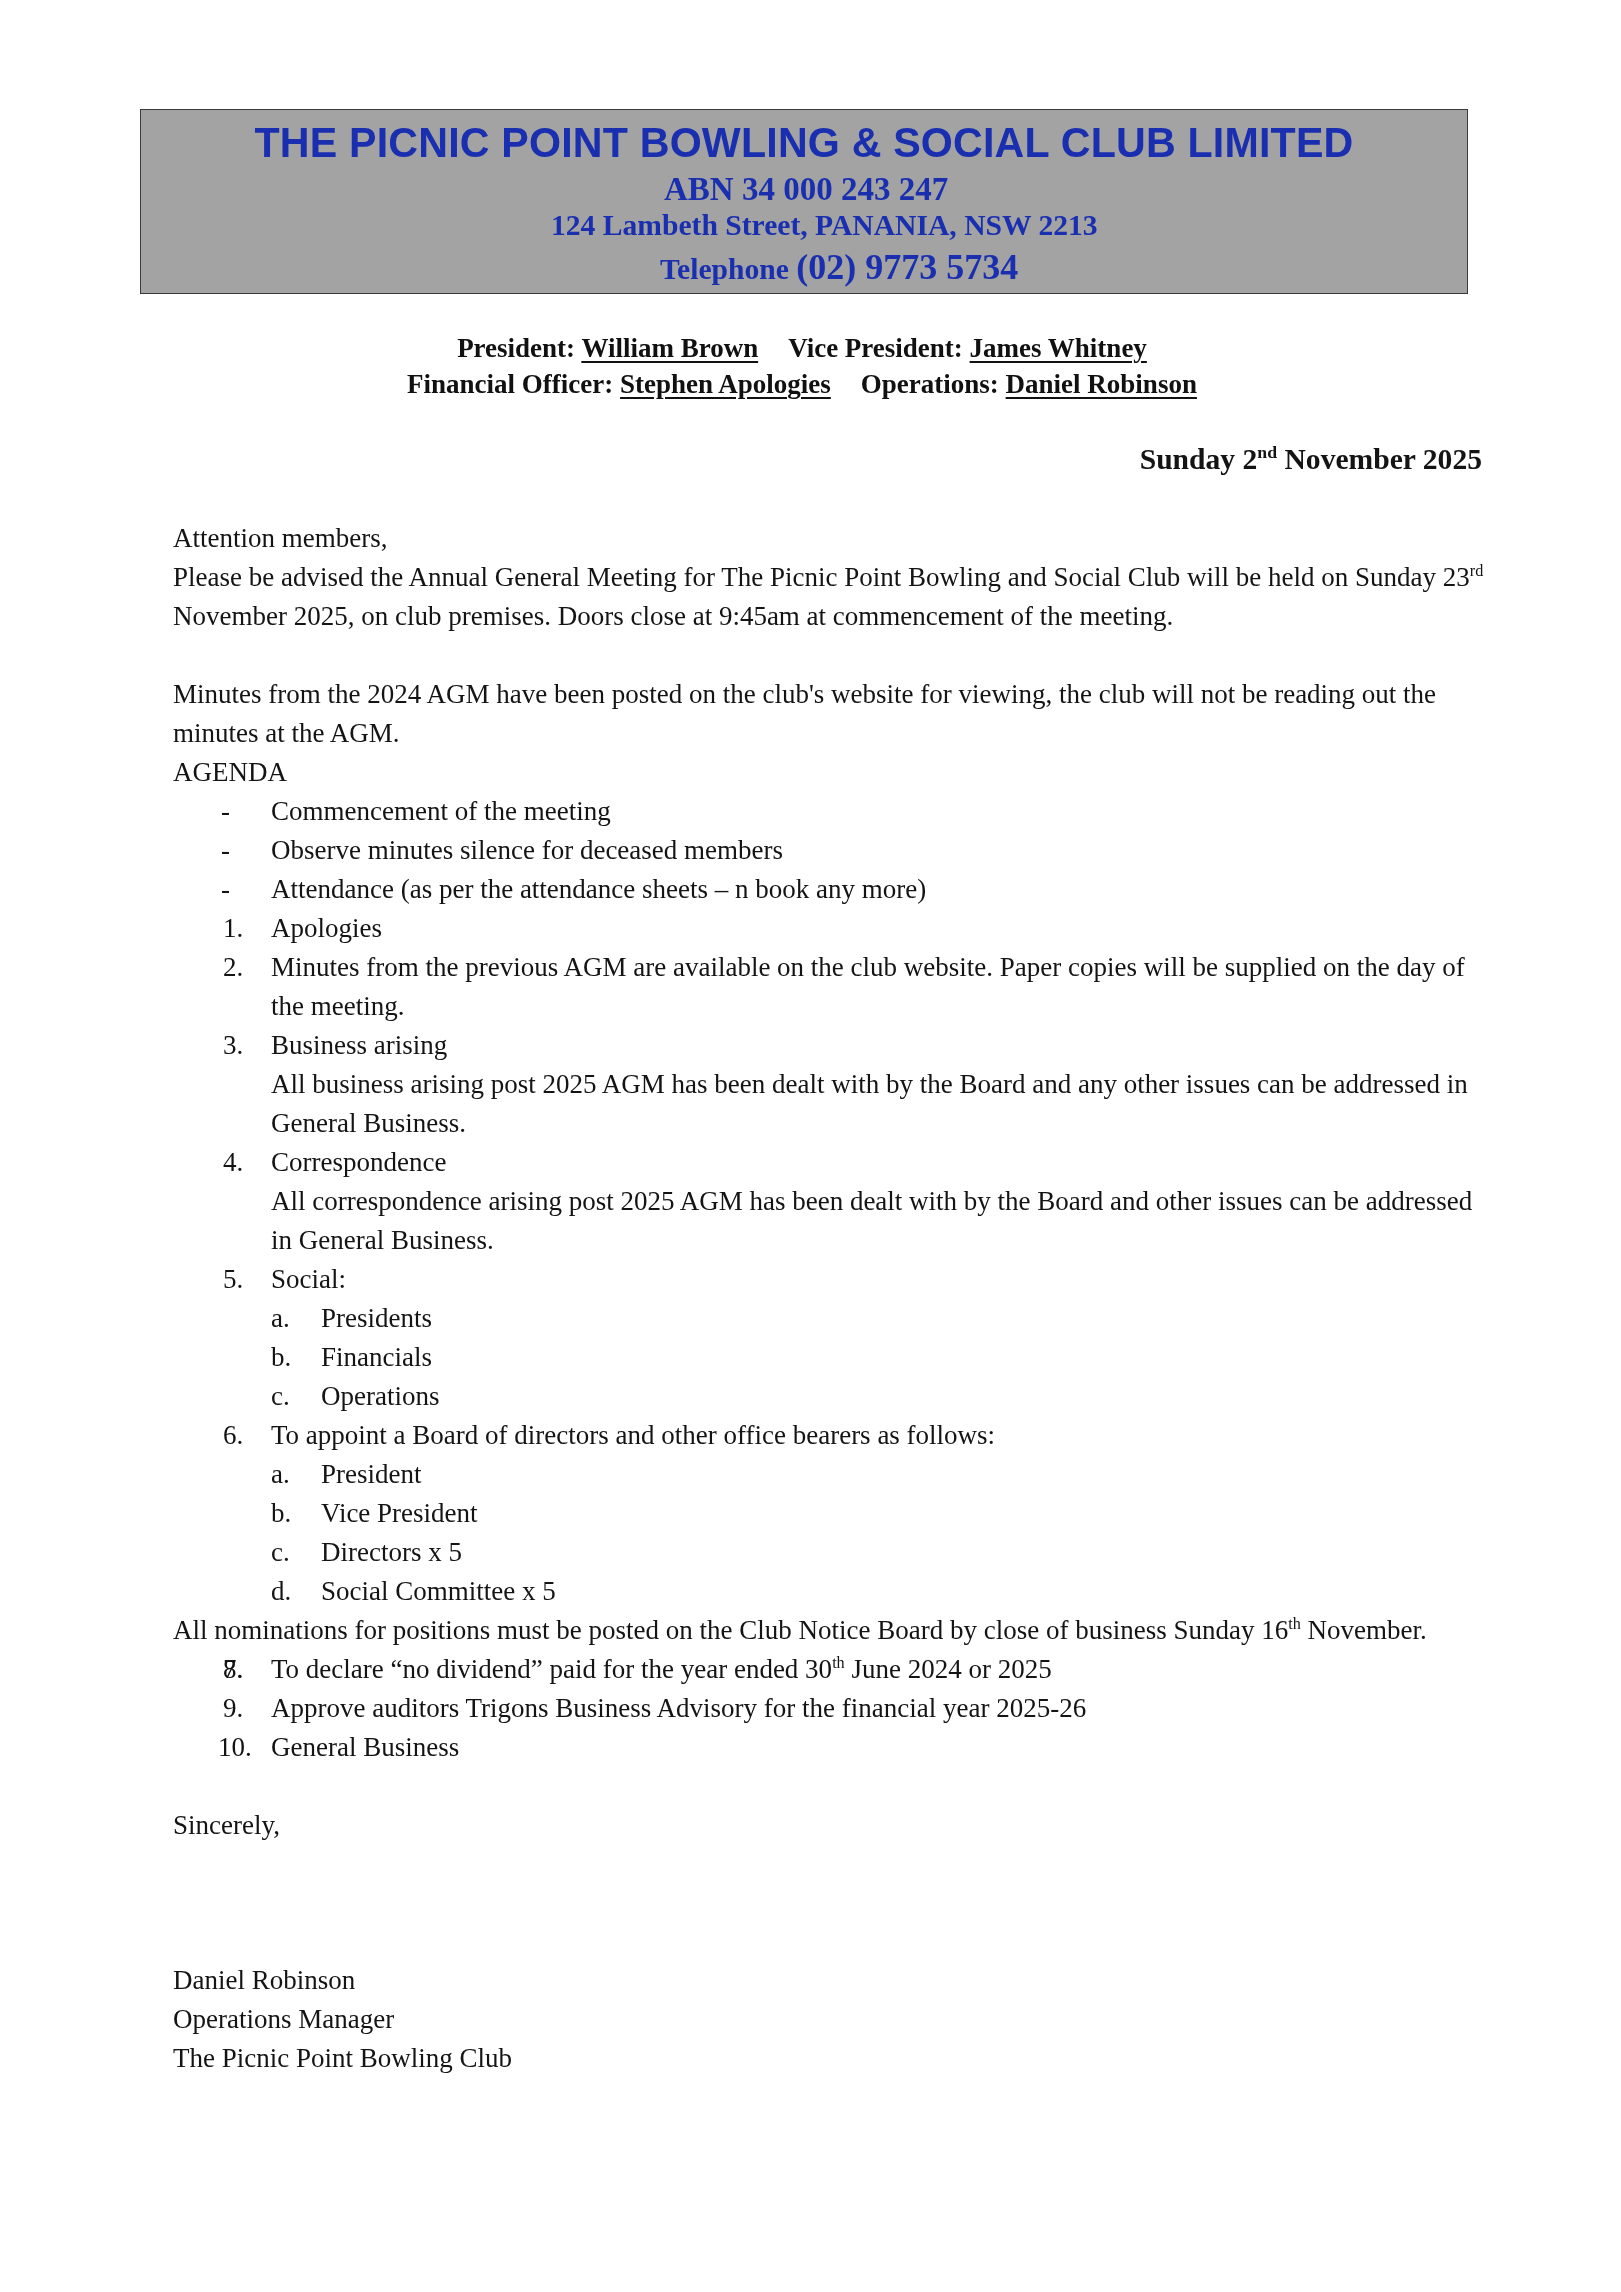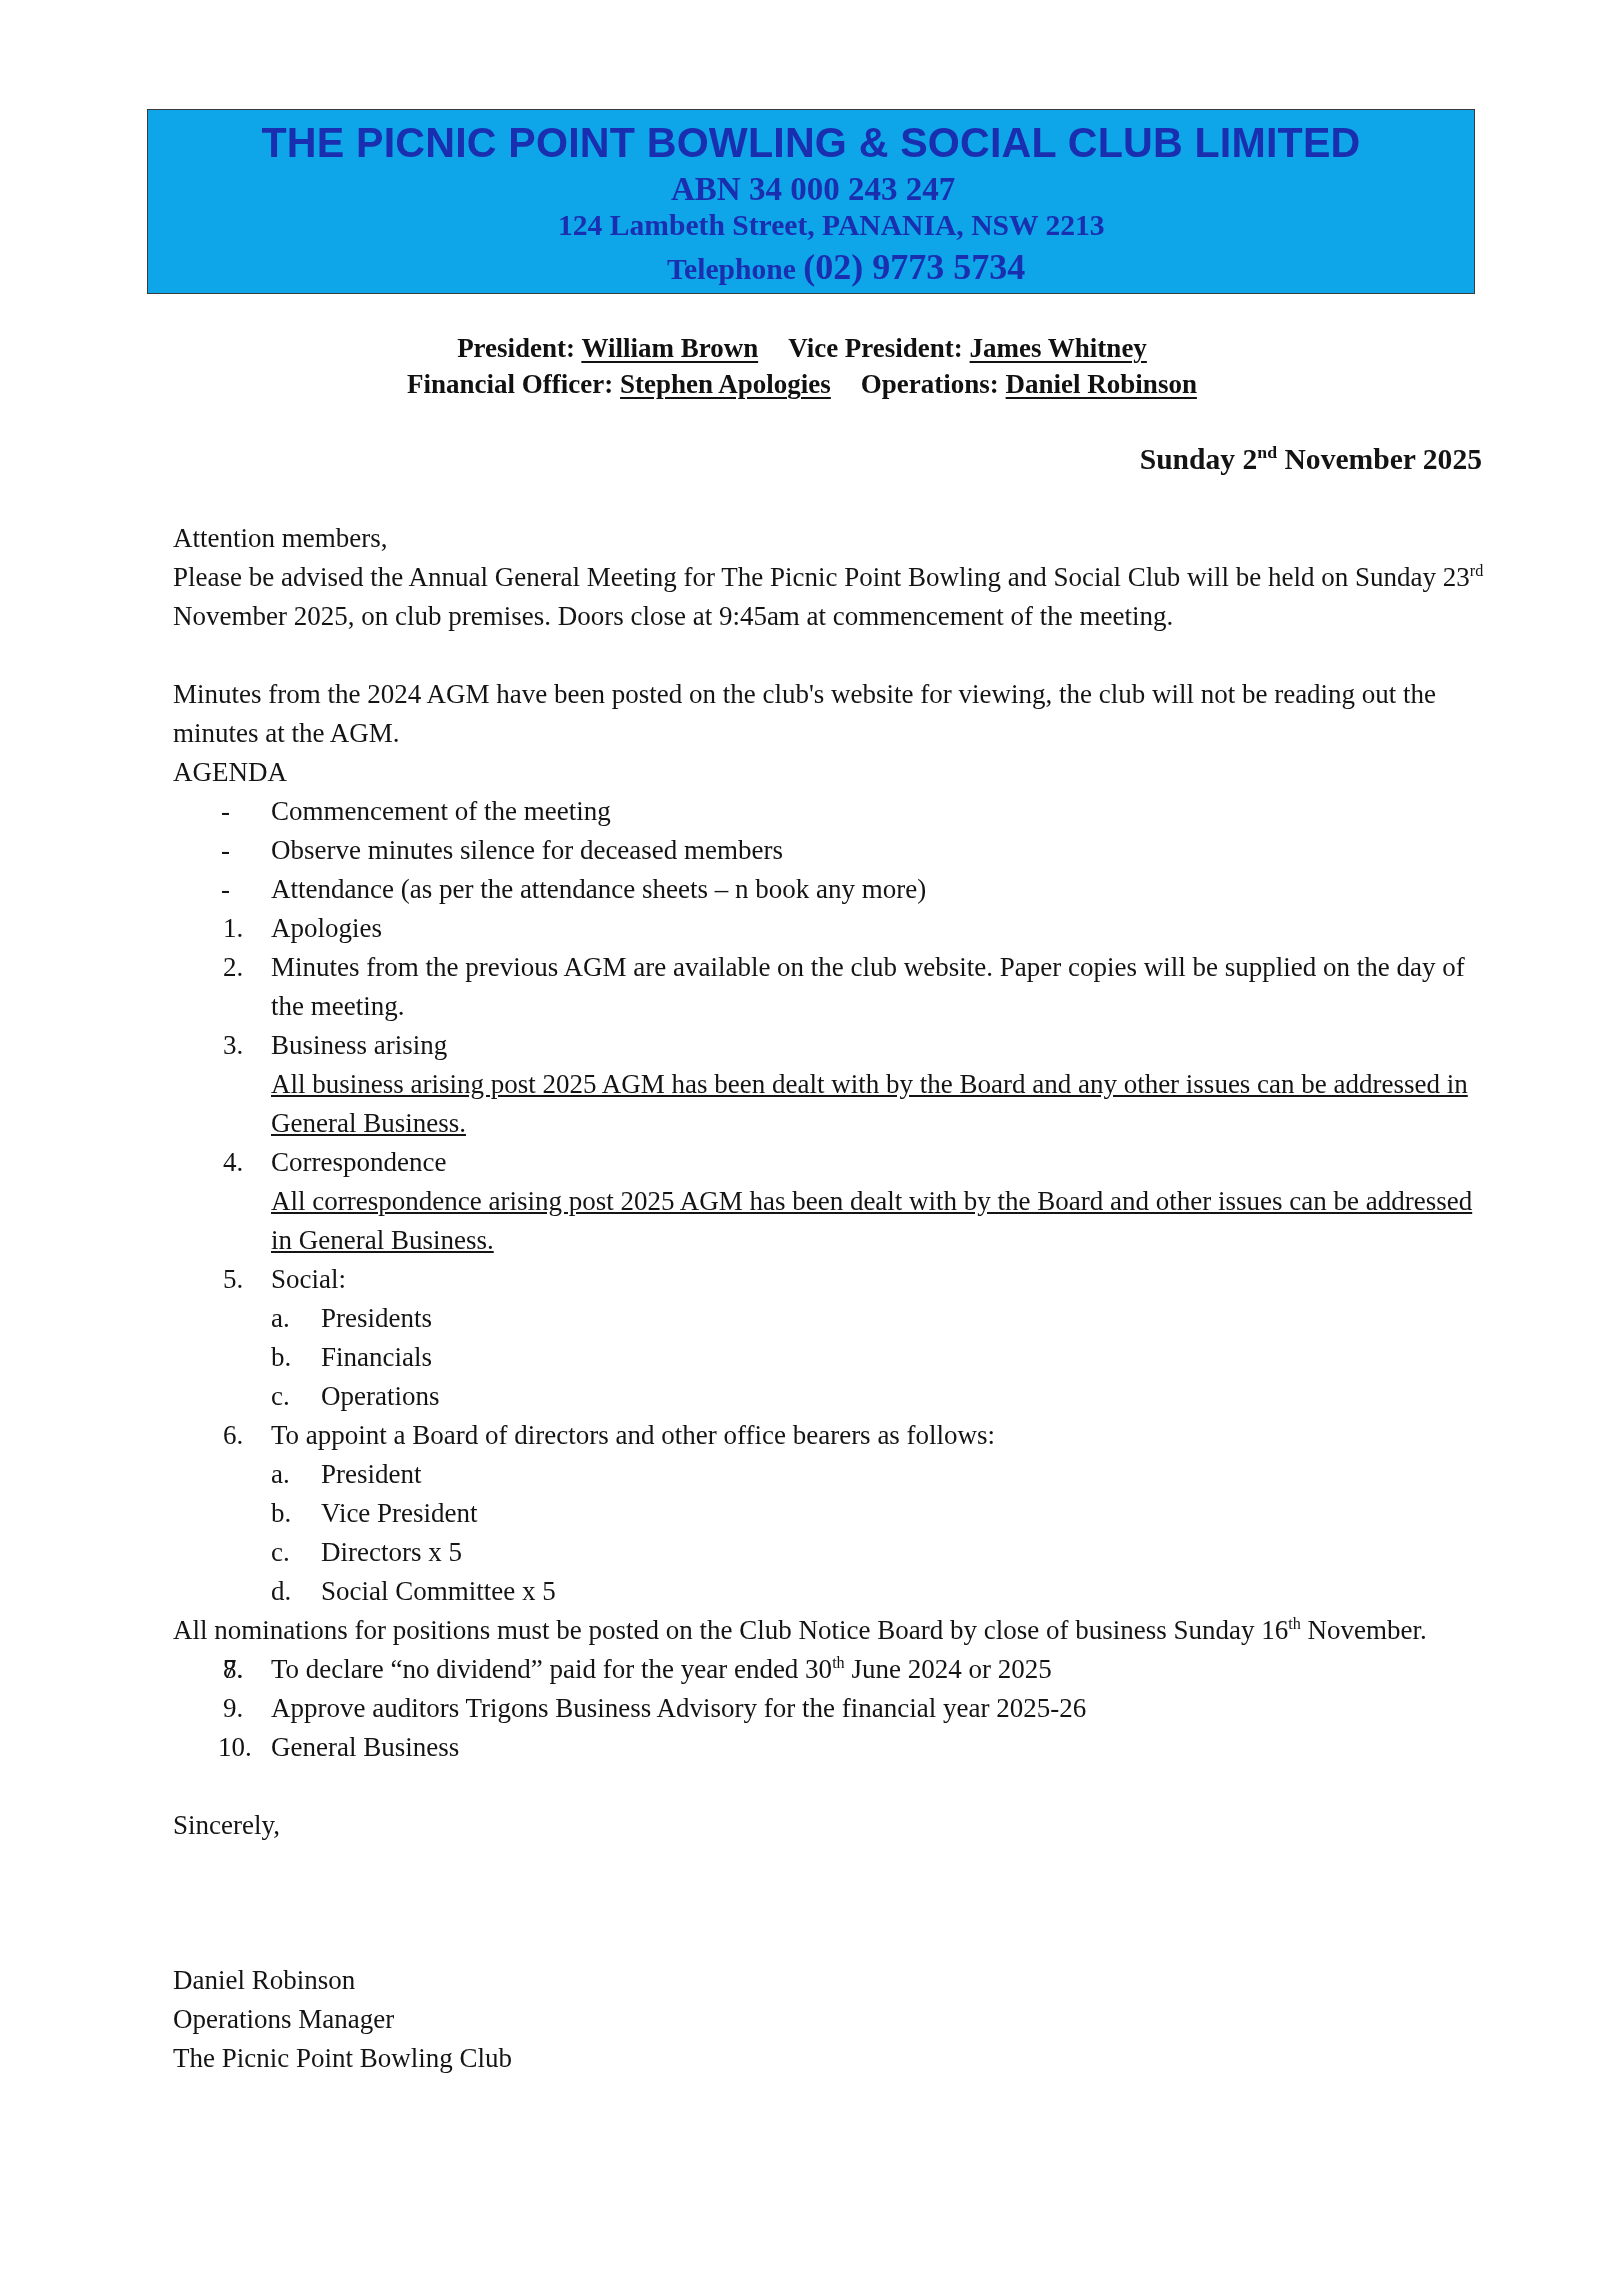--- a/index.html
+++ b/index.html
@@ -1,19 +1,19 @@
 <!DOCTYPE html>
 <html style="font-size:14.3px"><head>
 <meta charset="utf-8">
 <style>
   html, body { margin: 0; padding: 0; background: #ffffff; }
   body { width: 1622px; height: 2293px; position: relative; overflow: hidden;
          font-family: "Liberation Serif", "DejaVu Serif", serif; color: #141414; }
-  .letterhead { position: absolute; left: 147px; top: 109px; width: 1326px; height: 183px;
-                border: 1.8px solid #3a3a3a; box-sizing: content-box; background: #0ea5e9; }
+  .letterhead { position: absolute; left: 140px; top: 109px; width: 1326px; height: 183px;
+                border: 1.8px solid #3a3a3a; box-sizing: content-box; background: #a3a3a3; }
   .lh-title { position: absolute; left: 0; right: 0; top: 9px; text-align: center;
               font-family: "Liberation Sans", "DejaVu Sans", sans-serif; font-weight: bold;
               font-size: 42px; color: #1a2fb0; letter-spacing: 0.2px; transform: scaleX(0.98); }
   .lh-line { position: absolute; font-family: "Liberation Serif", serif; font-weight: bold;
              color: #1a2fb0; white-space: nowrap; }
   .lh-abn { left: 523px; top: 61px; font-size: 33px; }
   .lh-addr { left: 410px; top: 99px; font-size: 29.6px; }
   .lh-tel { left: 519px; top: 136px; font-size: 29.6px; }
   .lh-tel .big { font-size: 36px; }
 
@@ -28,21 +28,21 @@
   .date { position: absolute; right: 140px; top: 443px; font-weight: bold; font-size: 29.6px; white-space: nowrap; }
   sup { font-size: 60%; line-height: 0; vertical-align: super; }
 
   .body { position: absolute; left: 173px; top: 519px; width: 1325px; font-size: 27px; line-height: 39px; }
   .p { margin: 0; white-space: pre-wrap; }
   .spacer { height: 39px; }
   .li { position: relative; padding-left: 98px; }
   .li .mk { position: absolute; left: 50px; top: 0; }
   .li.dash .mk { left: 48px; }
   .li.num10 .mk { left: 45px; }
-  .li .cont { display: block; text-decoration: underline; }
+  .li .cont { display: block; }
   .sub { position: relative; padding-left: 148px; }
   .sub .mk { position: absolute; left: 98px; }
   .sig-gap { height: 116px; }
 </style>
 </head>
 <body>
 
 <div class="letterhead">
   <div class="lh-title">THE PICNIC POINT BOWLING &amp; SOCIAL CLUB LIMITED</div>
   <div class="lh-line lh-abn">ABN 34 000 243 247</div>

